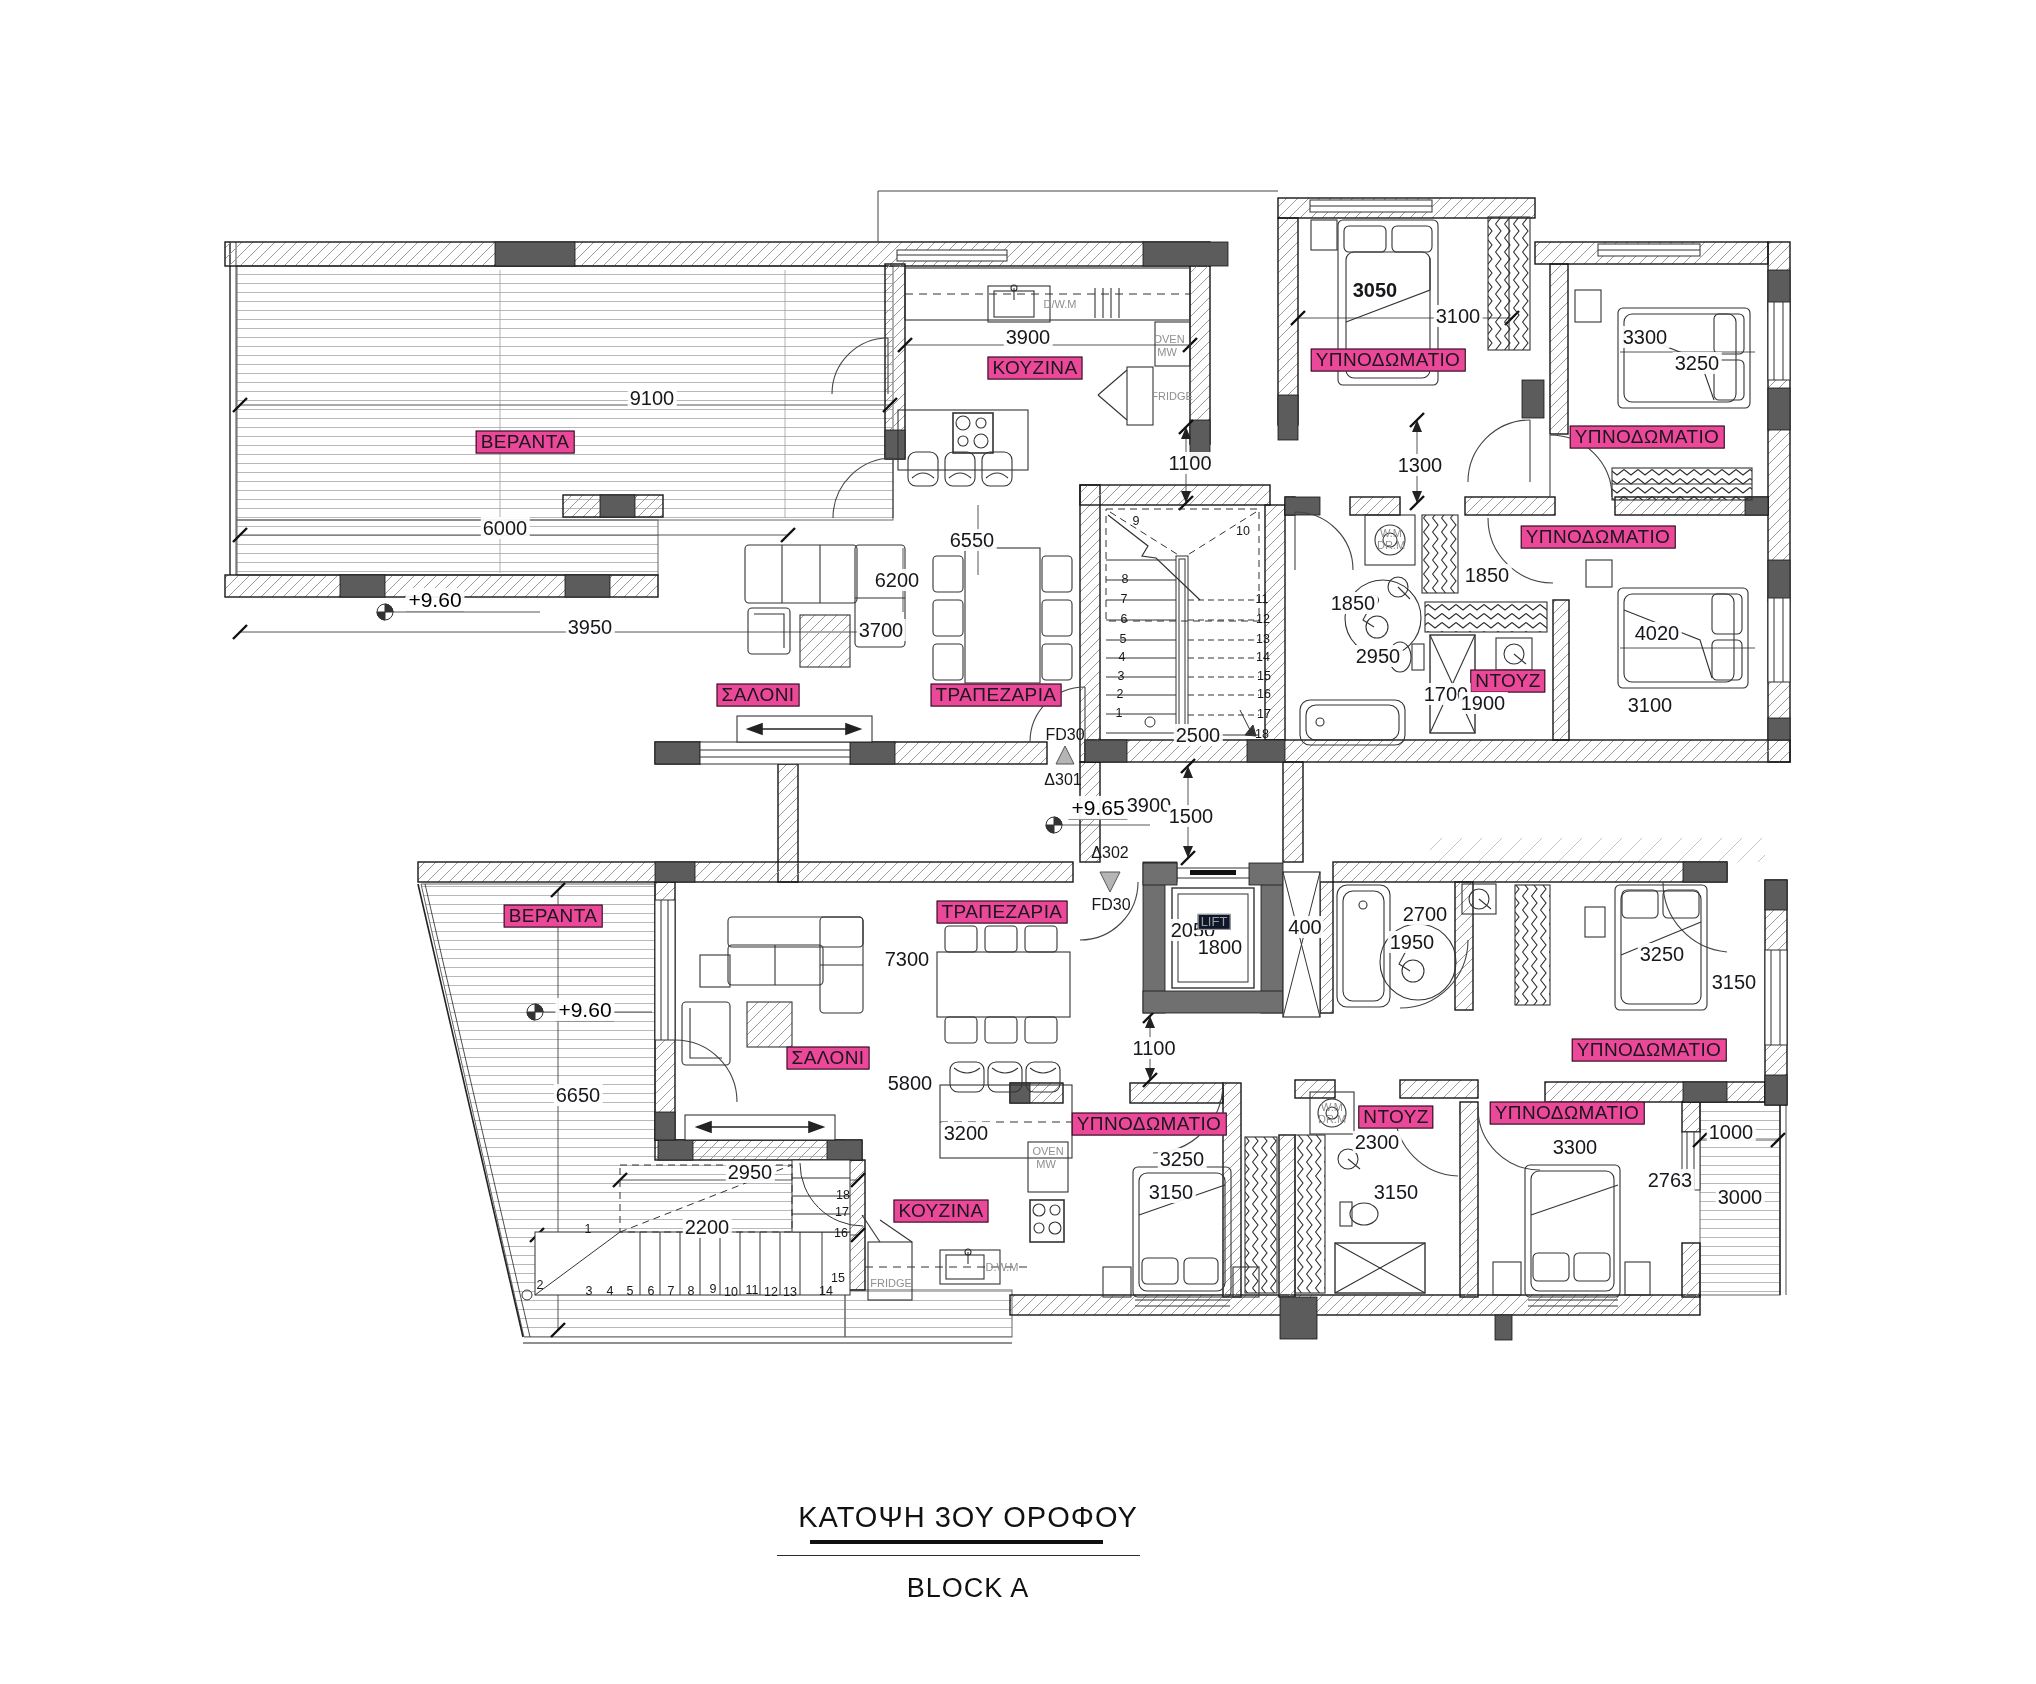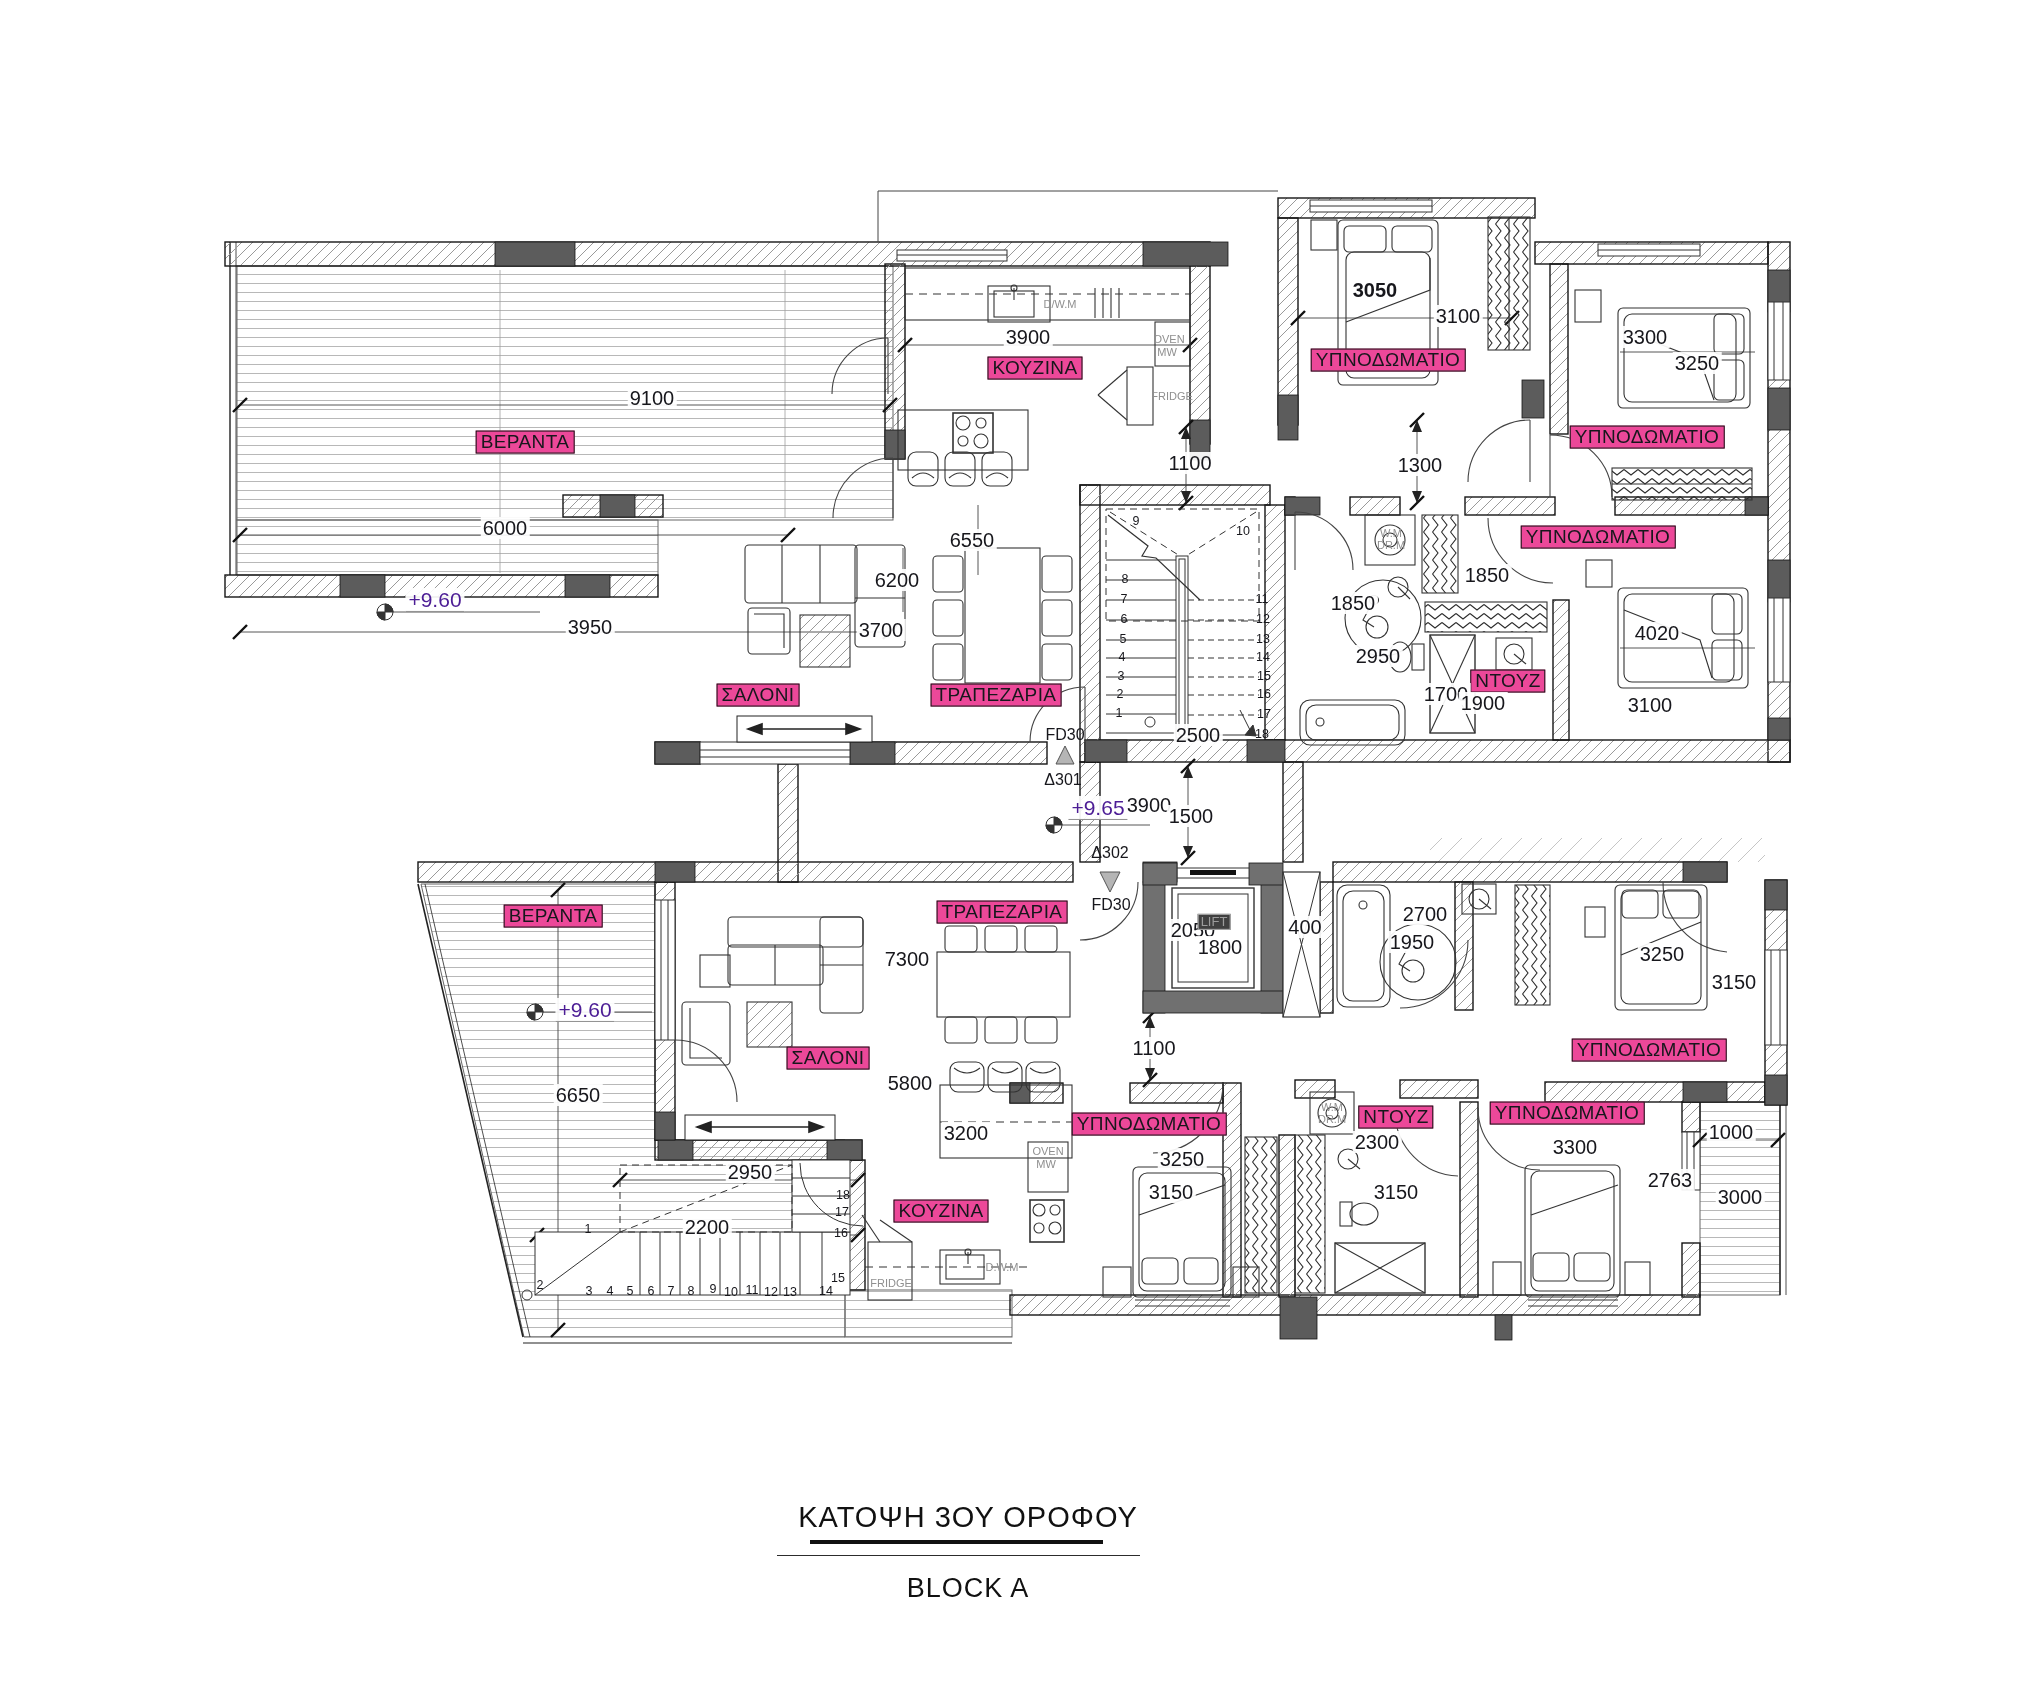--- a/index.html
+++ b/index.html
@@ -3,23 +3,23 @@
 <meta charset="utf-8">
 <style>
   html,body{margin:0;padding:0;background:#ffffff;}
   .canvas{position:relative;width:2036px;height:1684px;background:#fff;overflow:hidden;
           font-family:"Liberation Sans",sans-serif;}
   svg{position:absolute;left:0;top:0;}
   
   .lbl{position:absolute;transform:translate(-50%,-50%);white-space:nowrap;color:#17171c;line-height:1.1;}
   .room{font-size:19px;border:1.4px solid #141414;background:#ec4899;padding:0px 4px;letter-spacing:.4px;}
   .dim{font-size:20px;background:rgba(255,255,255,.92);padding:0 2px;}
-  .level{font-size:21px;color:#4c1d95;background:rgba(255,255,255,.92);border-bottom:1.5px solid #8f8f8f;padding:0 3px;}
+  .level{font-size:21px;color:#000000;background:rgba(255,255,255,.92);border-bottom:1.5px solid #8f8f8f;padding:0 3px;}
   .gray{font-size:11px;color:#8f8f8f;}
-  .lift{font-size:13px;color:#9c9c9c;border:1px solid #b0b0b0;background:#404040;padding:0 2px;}
+  .lift{font-size:13px;color:#9c9c9c;border:1px solid #b0b0b0;background:#0f172a;padding:0 2px;}
   .fd{font-size:16px;}
   .stair{font-size:12.5px;}
   
   .title-main{position:absolute;left:968px;top:1517px;transform:translate(-50%,-50%);
     font-size:29px;letter-spacing:1px;color:#111;}
   .rule-thick{position:absolute;left:810px;top:1540px;width:293px;height:4px;background:#111;}
   .rule-thin{position:absolute;left:777px;top:1555px;width:363px;height:1px;background:#2c2c2c;}
   .title-sub{position:absolute;left:968px;top:1588px;transform:translate(-50%,-50%);
     font-size:27px;letter-spacing:1px;color:#111;}
 </style>

